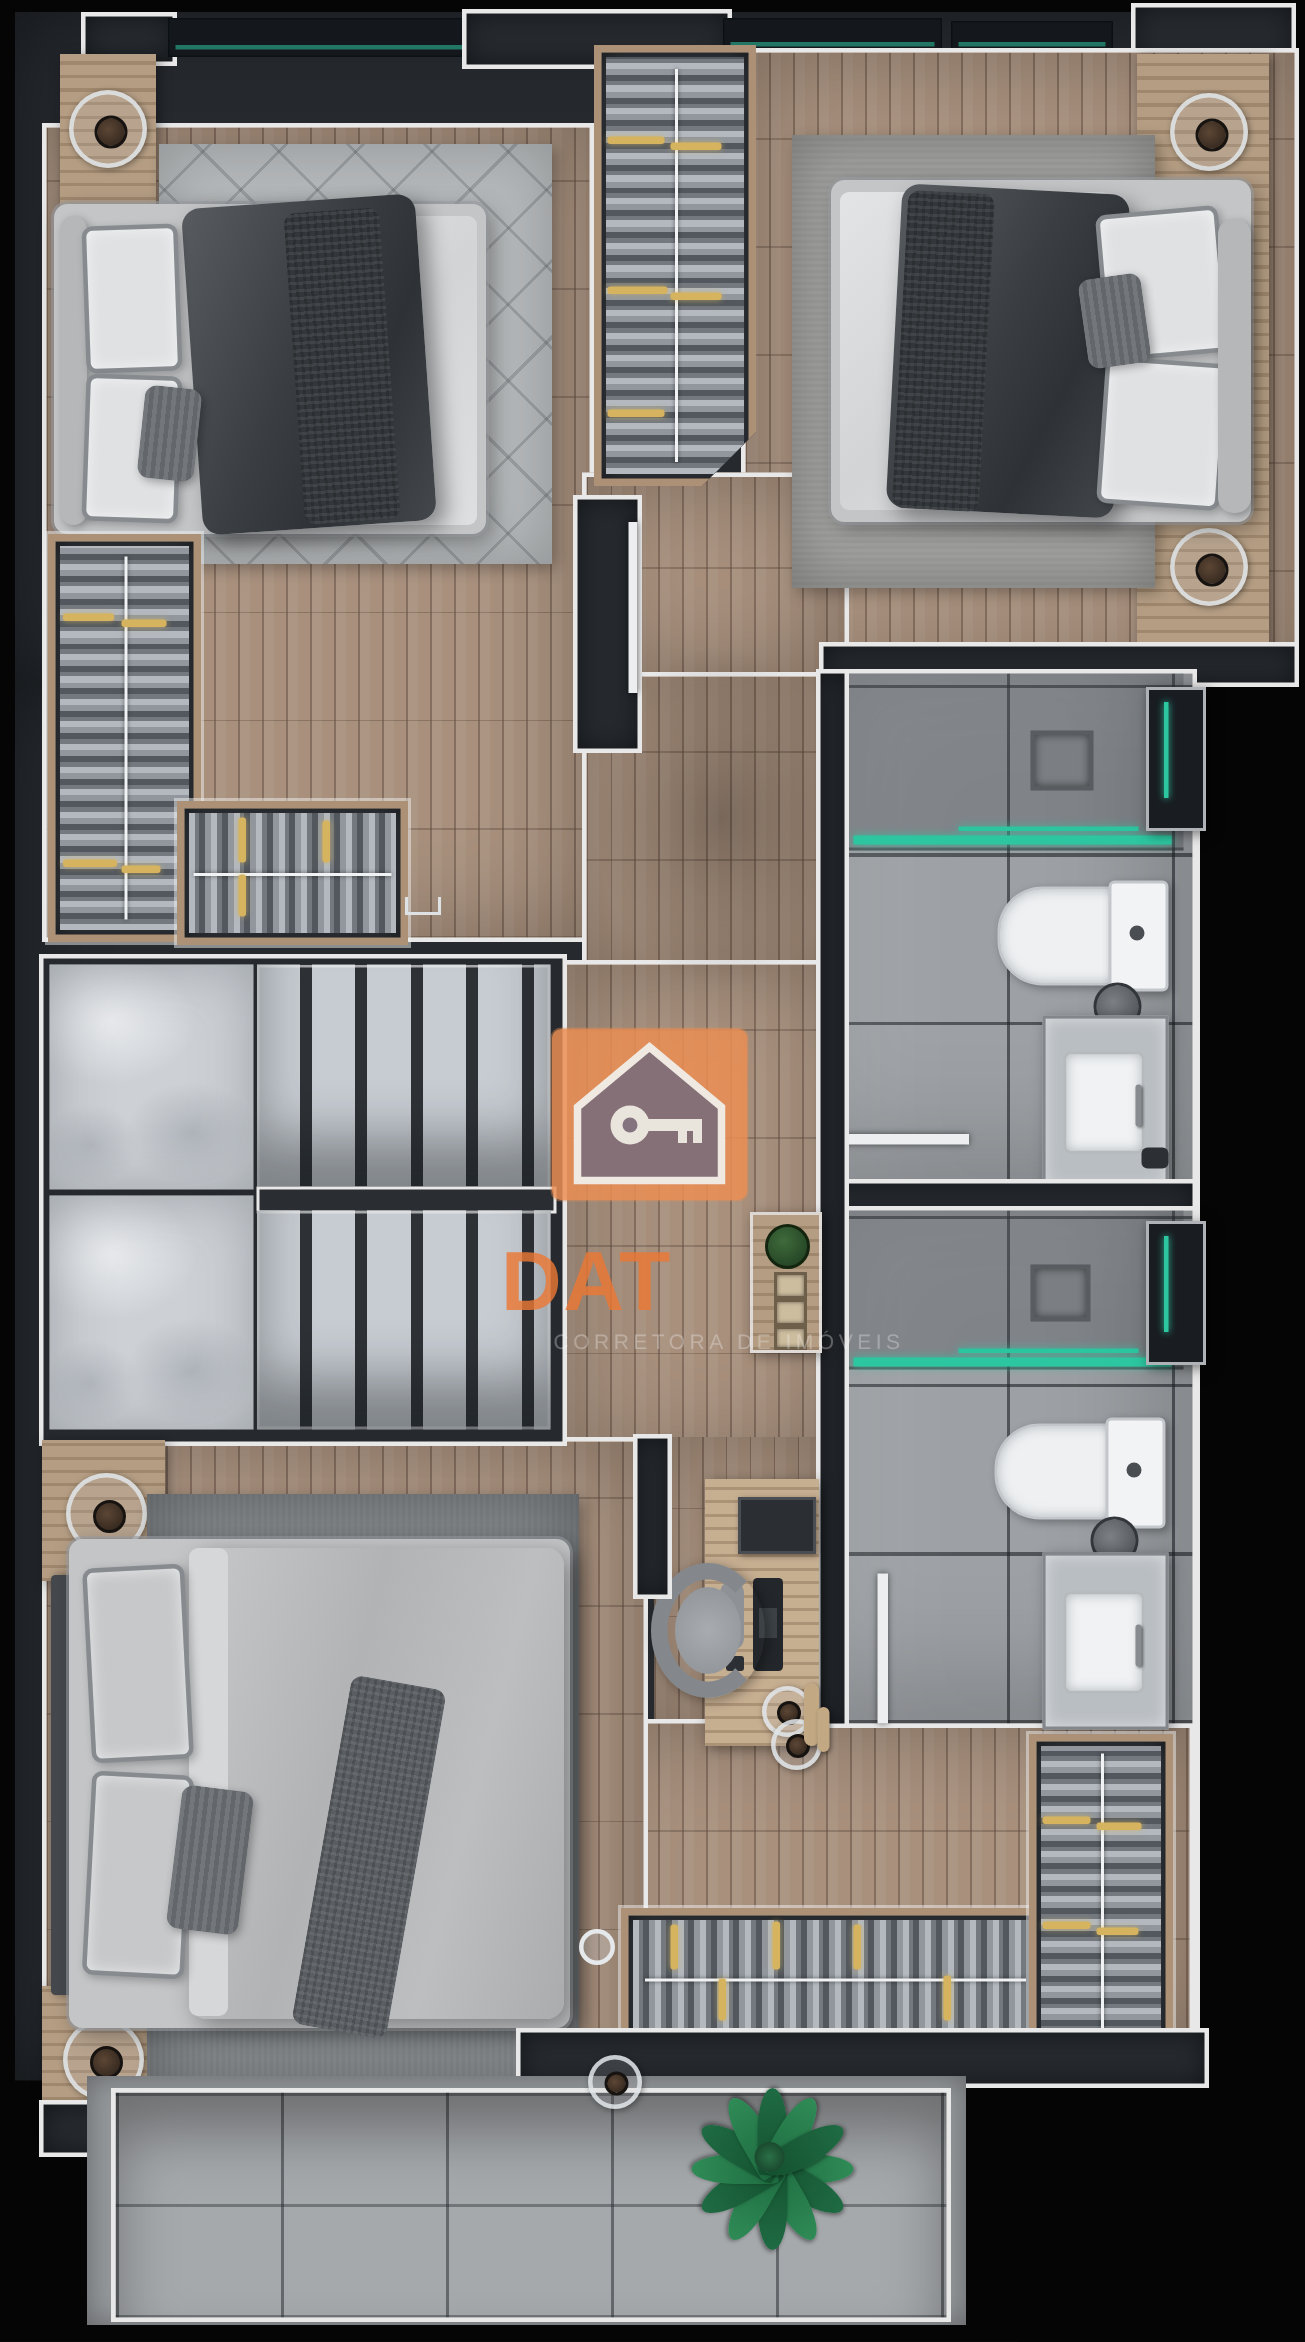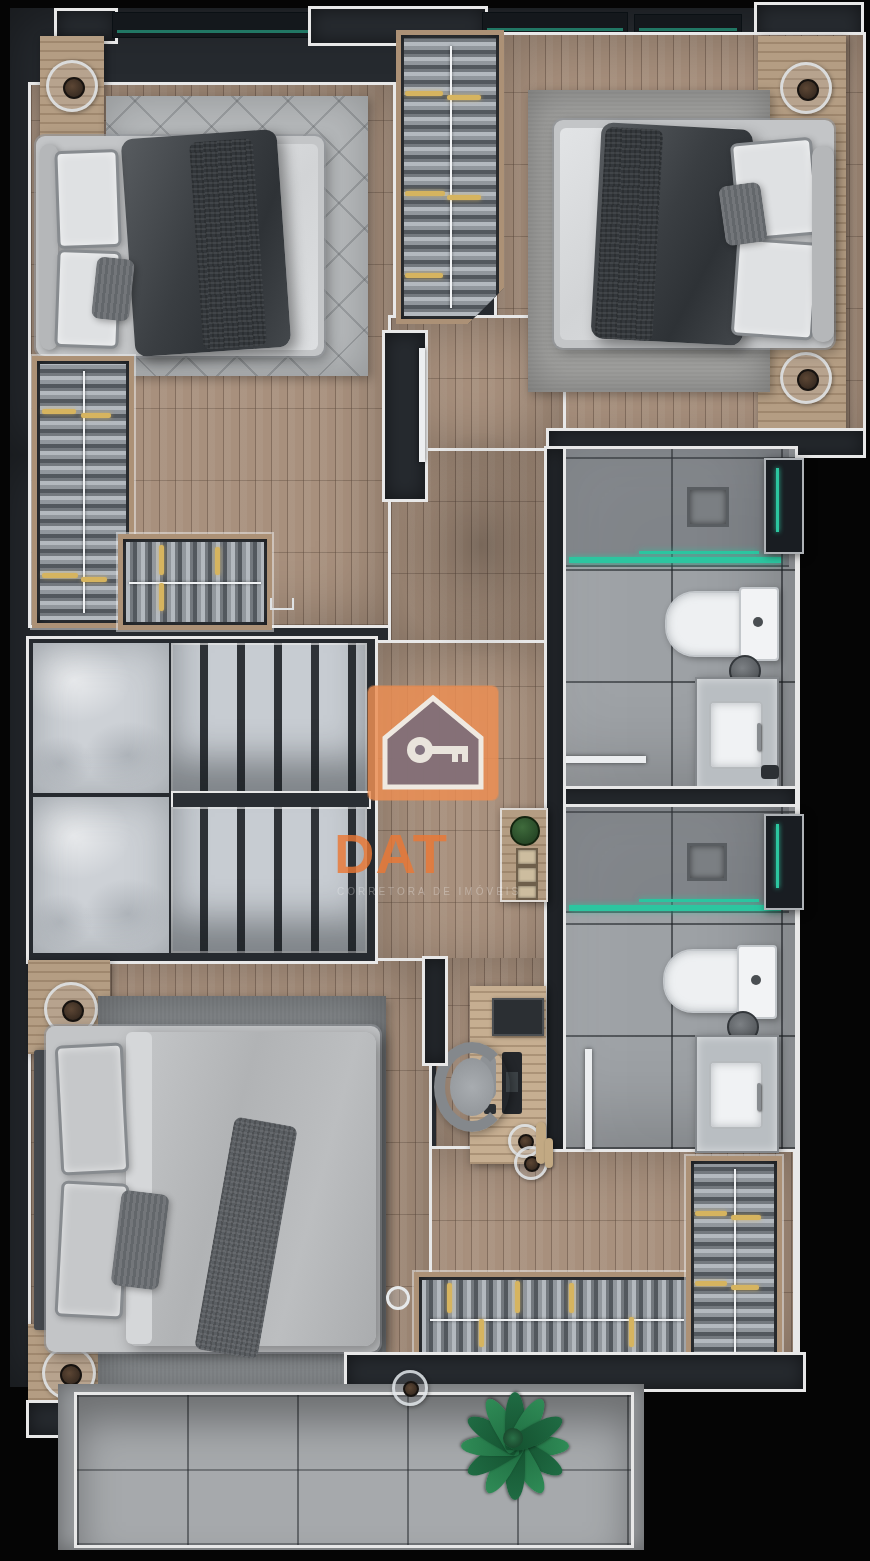--- a/index.html
+++ b/index.html
@@ -106,21 +106,21 @@
     box-shadow:inset 0 26px 40px rgba(0,0,0,.35);}
   .leaf{position:absolute;width:58px;height:20px;
     background:linear-gradient(90deg,#1e6b40,var(--plant_green,#2f8b56));
     border-radius:10% 50% 50% 50%/10% 50% 50% 50%;
     transform-origin:4px 10px;box-shadow:1px 1px 3px rgba(0,0,0,.45);}
   .leaf.d{background:linear-gradient(90deg,#14512f,#1f6b43);}
   .plant-core{position:absolute;border-radius:50%;background:radial-gradient(circle,#2a7047,#143a24);}
   .wm-square{background:rgba(235,142,83,.85);border-radius:6px;box-shadow:0 0 0 1px rgba(235,142,83,.4);}
   .wm-dat{font-size:56px;font-weight:700;letter-spacing:1px;color:rgba(234,120,52,.82);line-height:1;}
   .wm-imoveis{font-size:46px;font-weight:400;letter-spacing:1px;color:rgba(210,206,200,.55);line-height:1;}
-  .wm-sub{font-size:10px;letter-spacing:3px;text-transform:uppercase;color:rgba(250,250,250,.3);}
+  .wm-sub{font-size:14px;letter-spacing:3px;text-transform:uppercase;color:rgba(250,250,250,.3);margin-left:32px;}
   .shade{background:radial-gradient(ellipse, rgba(0,0,0,.28), transparent 70%);}
 </style>
 </head>
 <body>
 
 <div id="canvas">
 
   <div class="abs wall" style="left:10px;top:8px;width:848px;height:447px;"></div>
   <div class="abs wall" style="left:10px;top:455px;width:790px;height:932px;"></div>
   <div class="abs trim" style="left:794px;top:452px;width:6px;height:933px;"></div>

